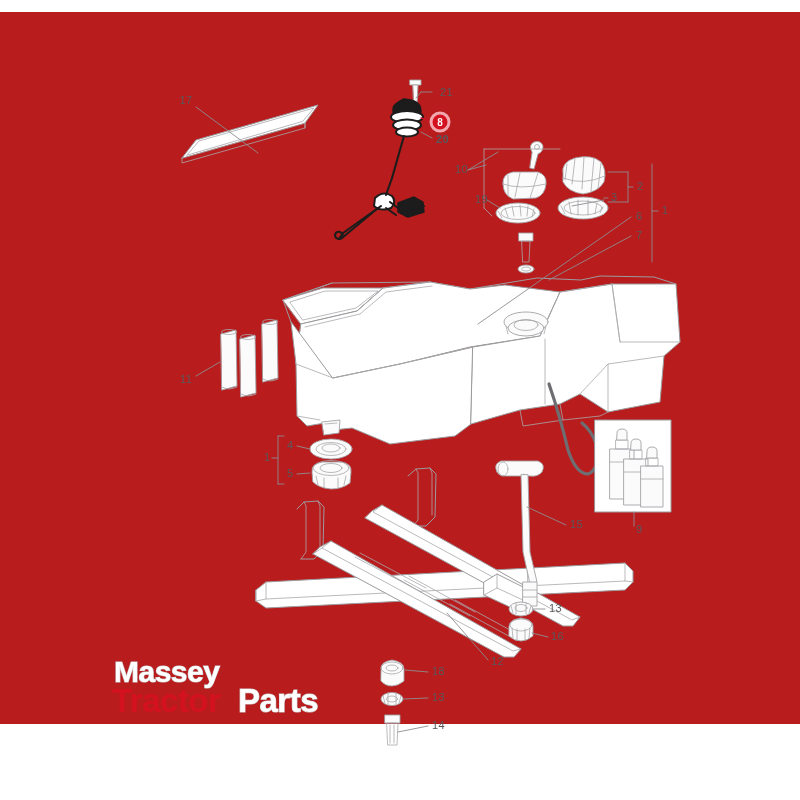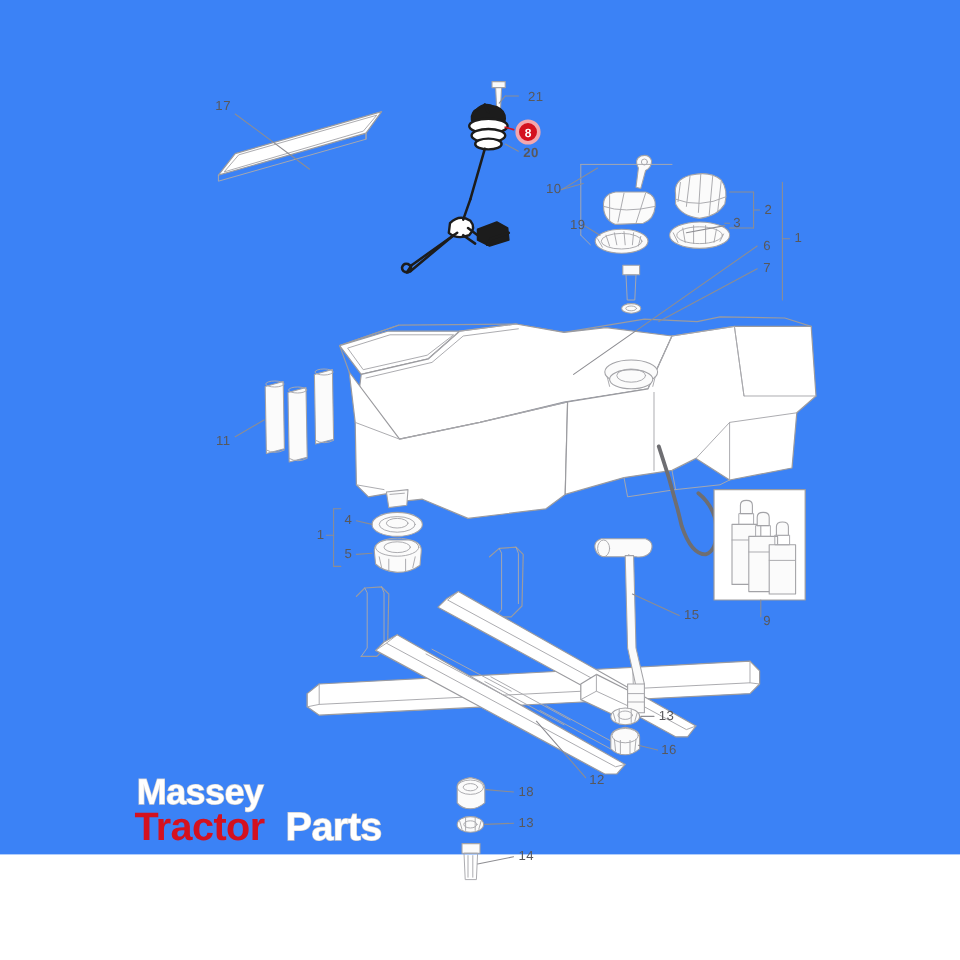--- a/index.html
+++ b/index.html
@@ -9,24 +9,24 @@
   }
   body {
     width: 800px;
     height: 800px;
     font-family: "Liberation Sans", sans-serif;
     overflow: hidden;
     position: relative;
   }
   #diagram-root {
     position: absolute;
-    left: 0; top: 0;
+    left: 0; top: 12px;
     width: 800px;
     height: 712px;
-    background: #3b82f6;
+    background: #b91c1c;
   }
   svg.diagram-svg {
     position: absolute;
     left: 0; top: 0;
     width: 800px;
     height: 800px;
     display: block;
   }
   
   .ln {

